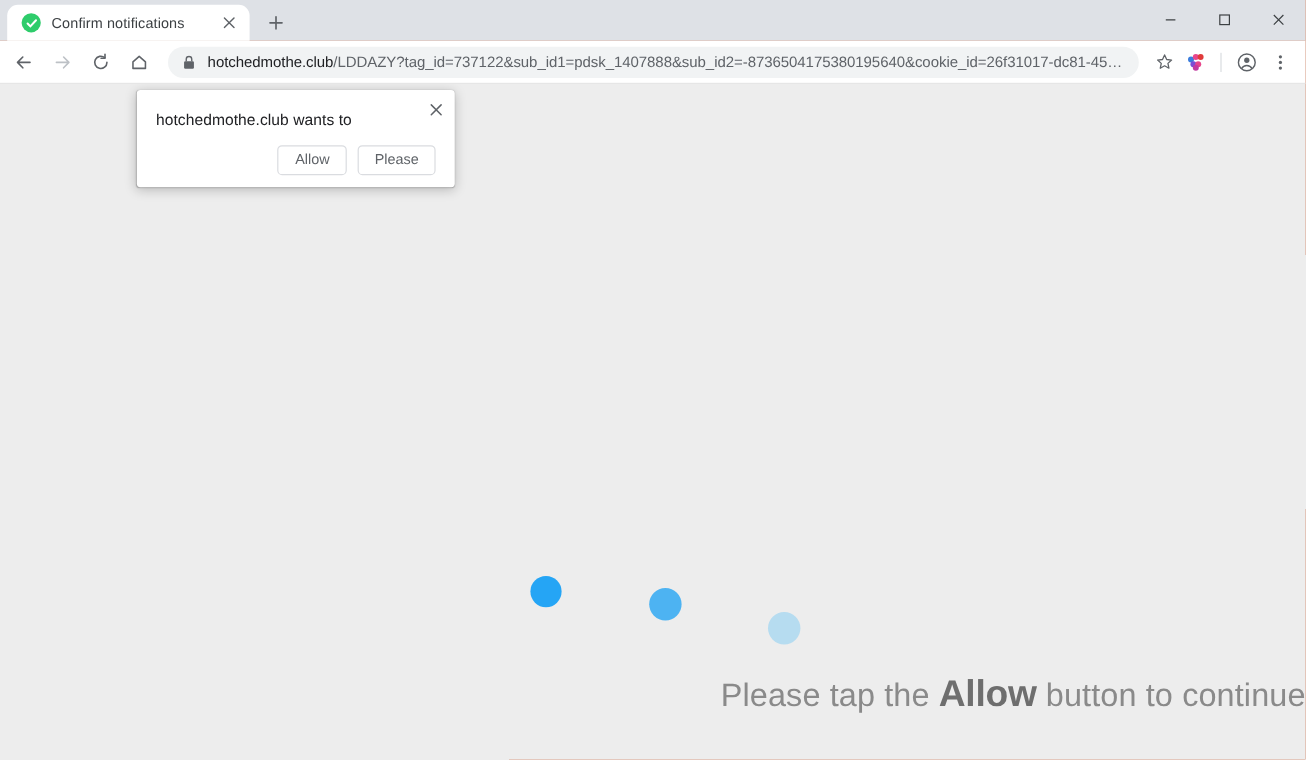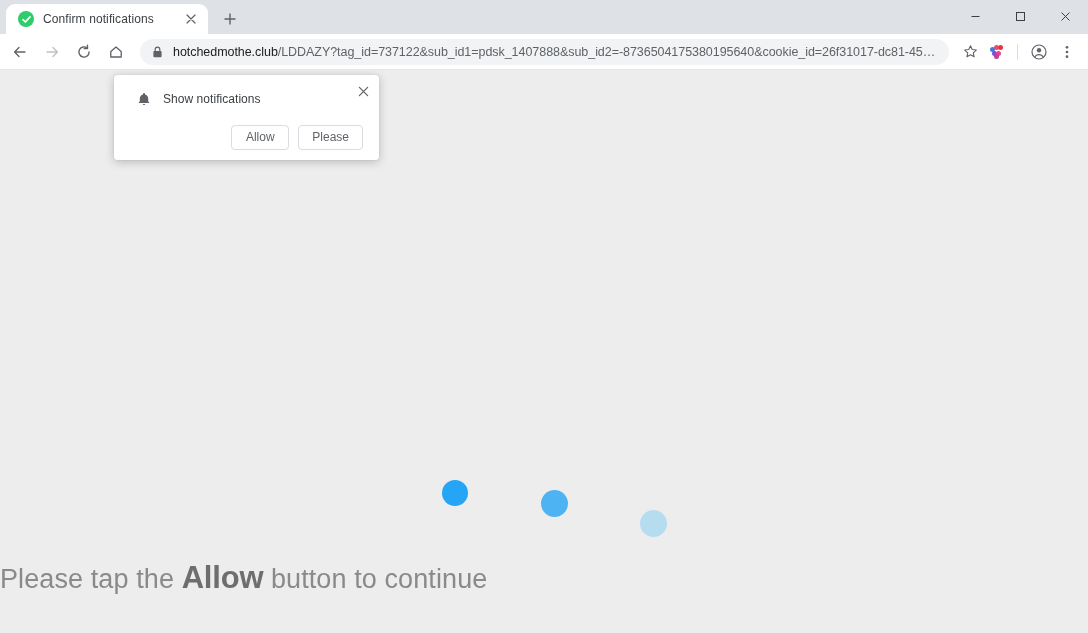--- a/index.html
+++ b/index.html
@@ -209,21 +209,21 @@
     border-radius: 50%;
   }
   .dot-1 { left: 13px;  top: 10px; width: 26px; height: 26px; background: #25a5f5; }
   .dot-2 { left: 112px; top: 20px; width: 27px; height: 27px; background: #4db3f2; }
   .dot-3 { left: 211px; top: 40px; width: 27px; height: 27px; background: #b6dcf0; }
 
   .tagline {
     position: absolute;
     left: 0; right: 0;
     top: 490px;
-    text-align: left;
+    text-align: right;
     font-size: 27px;
     color: #8a8a8a;
     font-weight: 400;
     letter-spacing: 0.1px;
     white-space: nowrap;
   }
   .tagline .accent {
     font-size: 31px;
     font-weight: 700;
     color: #6e6e6e;
@@ -435,30 +435,22 @@
     <div class="tagline"><span>Please tap the </span><span class="accent">Allow</span><span> button to continue</span></div>
 
     <div class="perm-bubble">
 
       <div class="perm-close">
         <svg width="11" height="11" viewBox="0 0 11 11">
           <path d="M1.4 1.4 L9.6 9.6 M9.6 1.4 L1.4 9.6" stroke="currentColor" stroke-width="1.25" stroke-linecap="round"></path>
         </svg>
       </div>
 
-
-      <div class="perm-row">
-        <span class="bell-icon">
-          <svg width="14" height="15" viewBox="0 0 14 15">
-            <path d="M7 1.1 C7.6 1.1 8 1.5 8 2 L8 2.5 C10 3 11.2 4.7 11.2 6.8 L11.2 9.3 L12.4 11.1 L1.6 11.1 L2.8 9.3 L2.8 6.8 C2.8 4.7 4 3 6 2.5 L6 2 C6 1.5 6.4 1.1 7 1.1 Z" fill="currentColor"></path>
-            <path d="M5.6 12 A1.5 1.5 0 0 0 8.4 12 Z" fill="currentColor"></path>
-          </svg>
-        </span>
-        <span class="perm-row-label">Show notifications</span>
-      </div>
+      <div class="perm-title">hotchedmothe.club wants to</div>
+
 
       <div class="perm-actions">
         <button class="perm-btn">Allow</button>
         <button class="perm-btn">Please</button>
       </div>
     </div>
 
   </div>
 </div>
 

